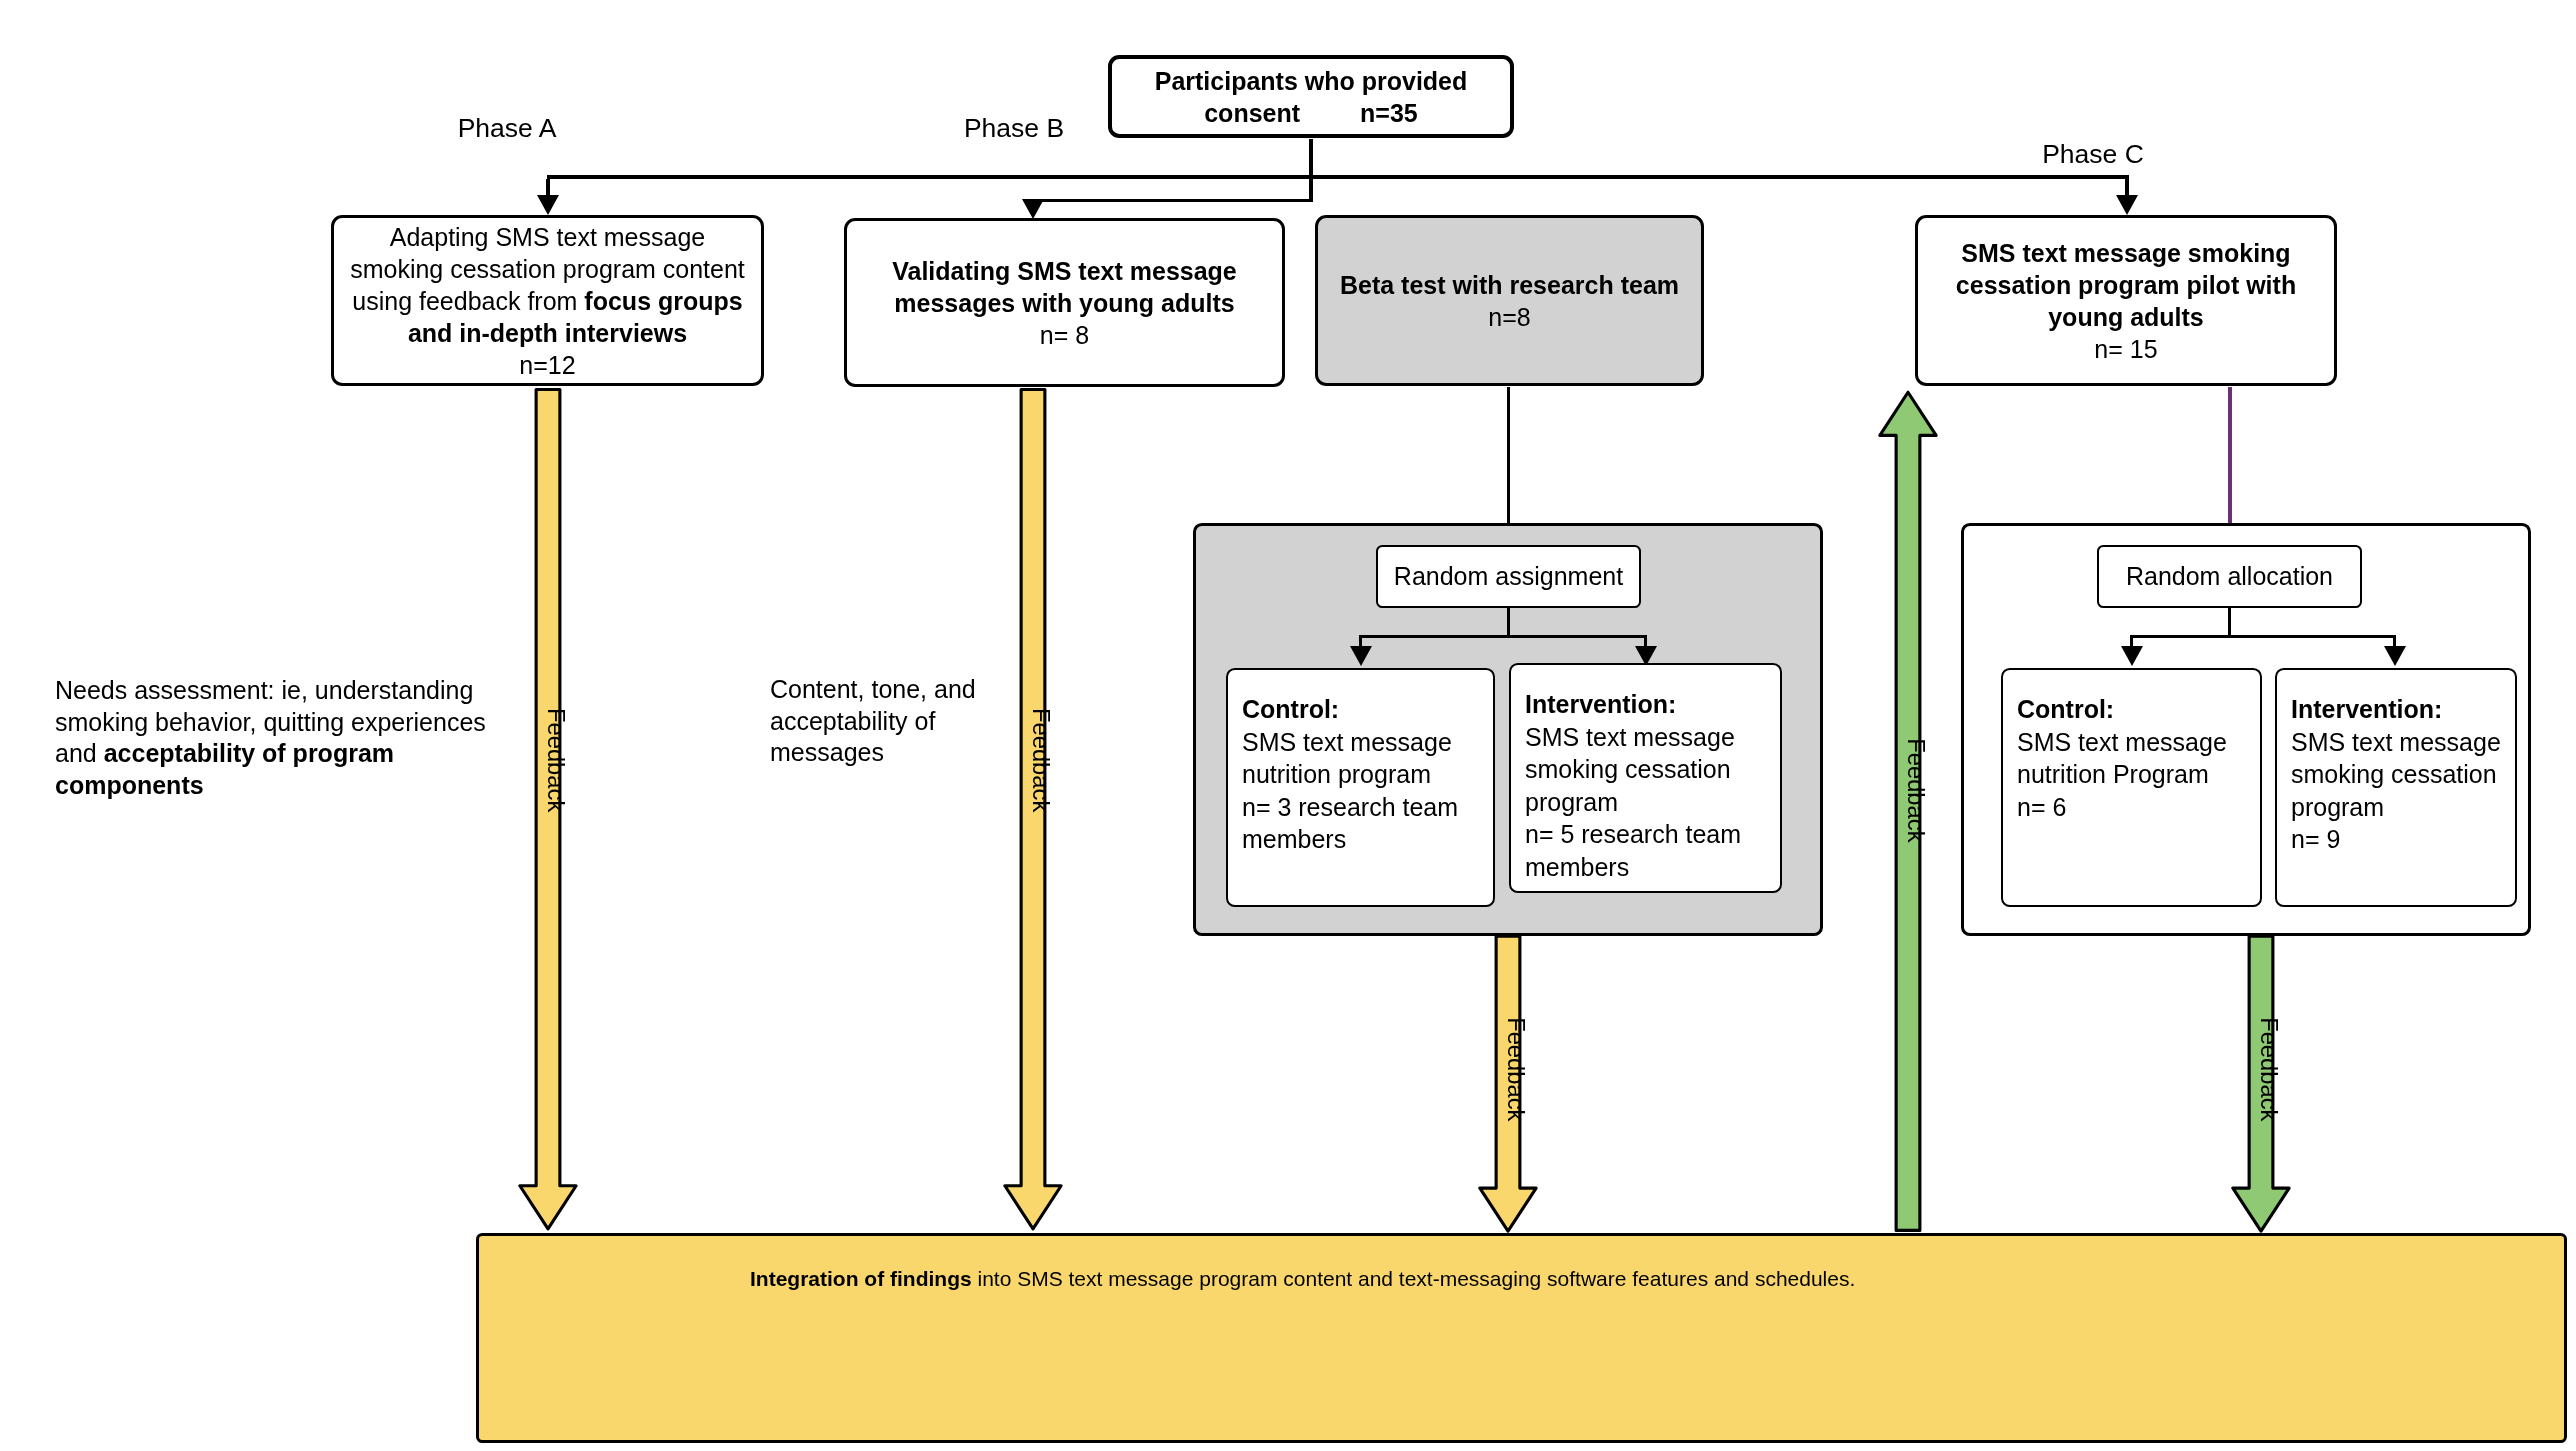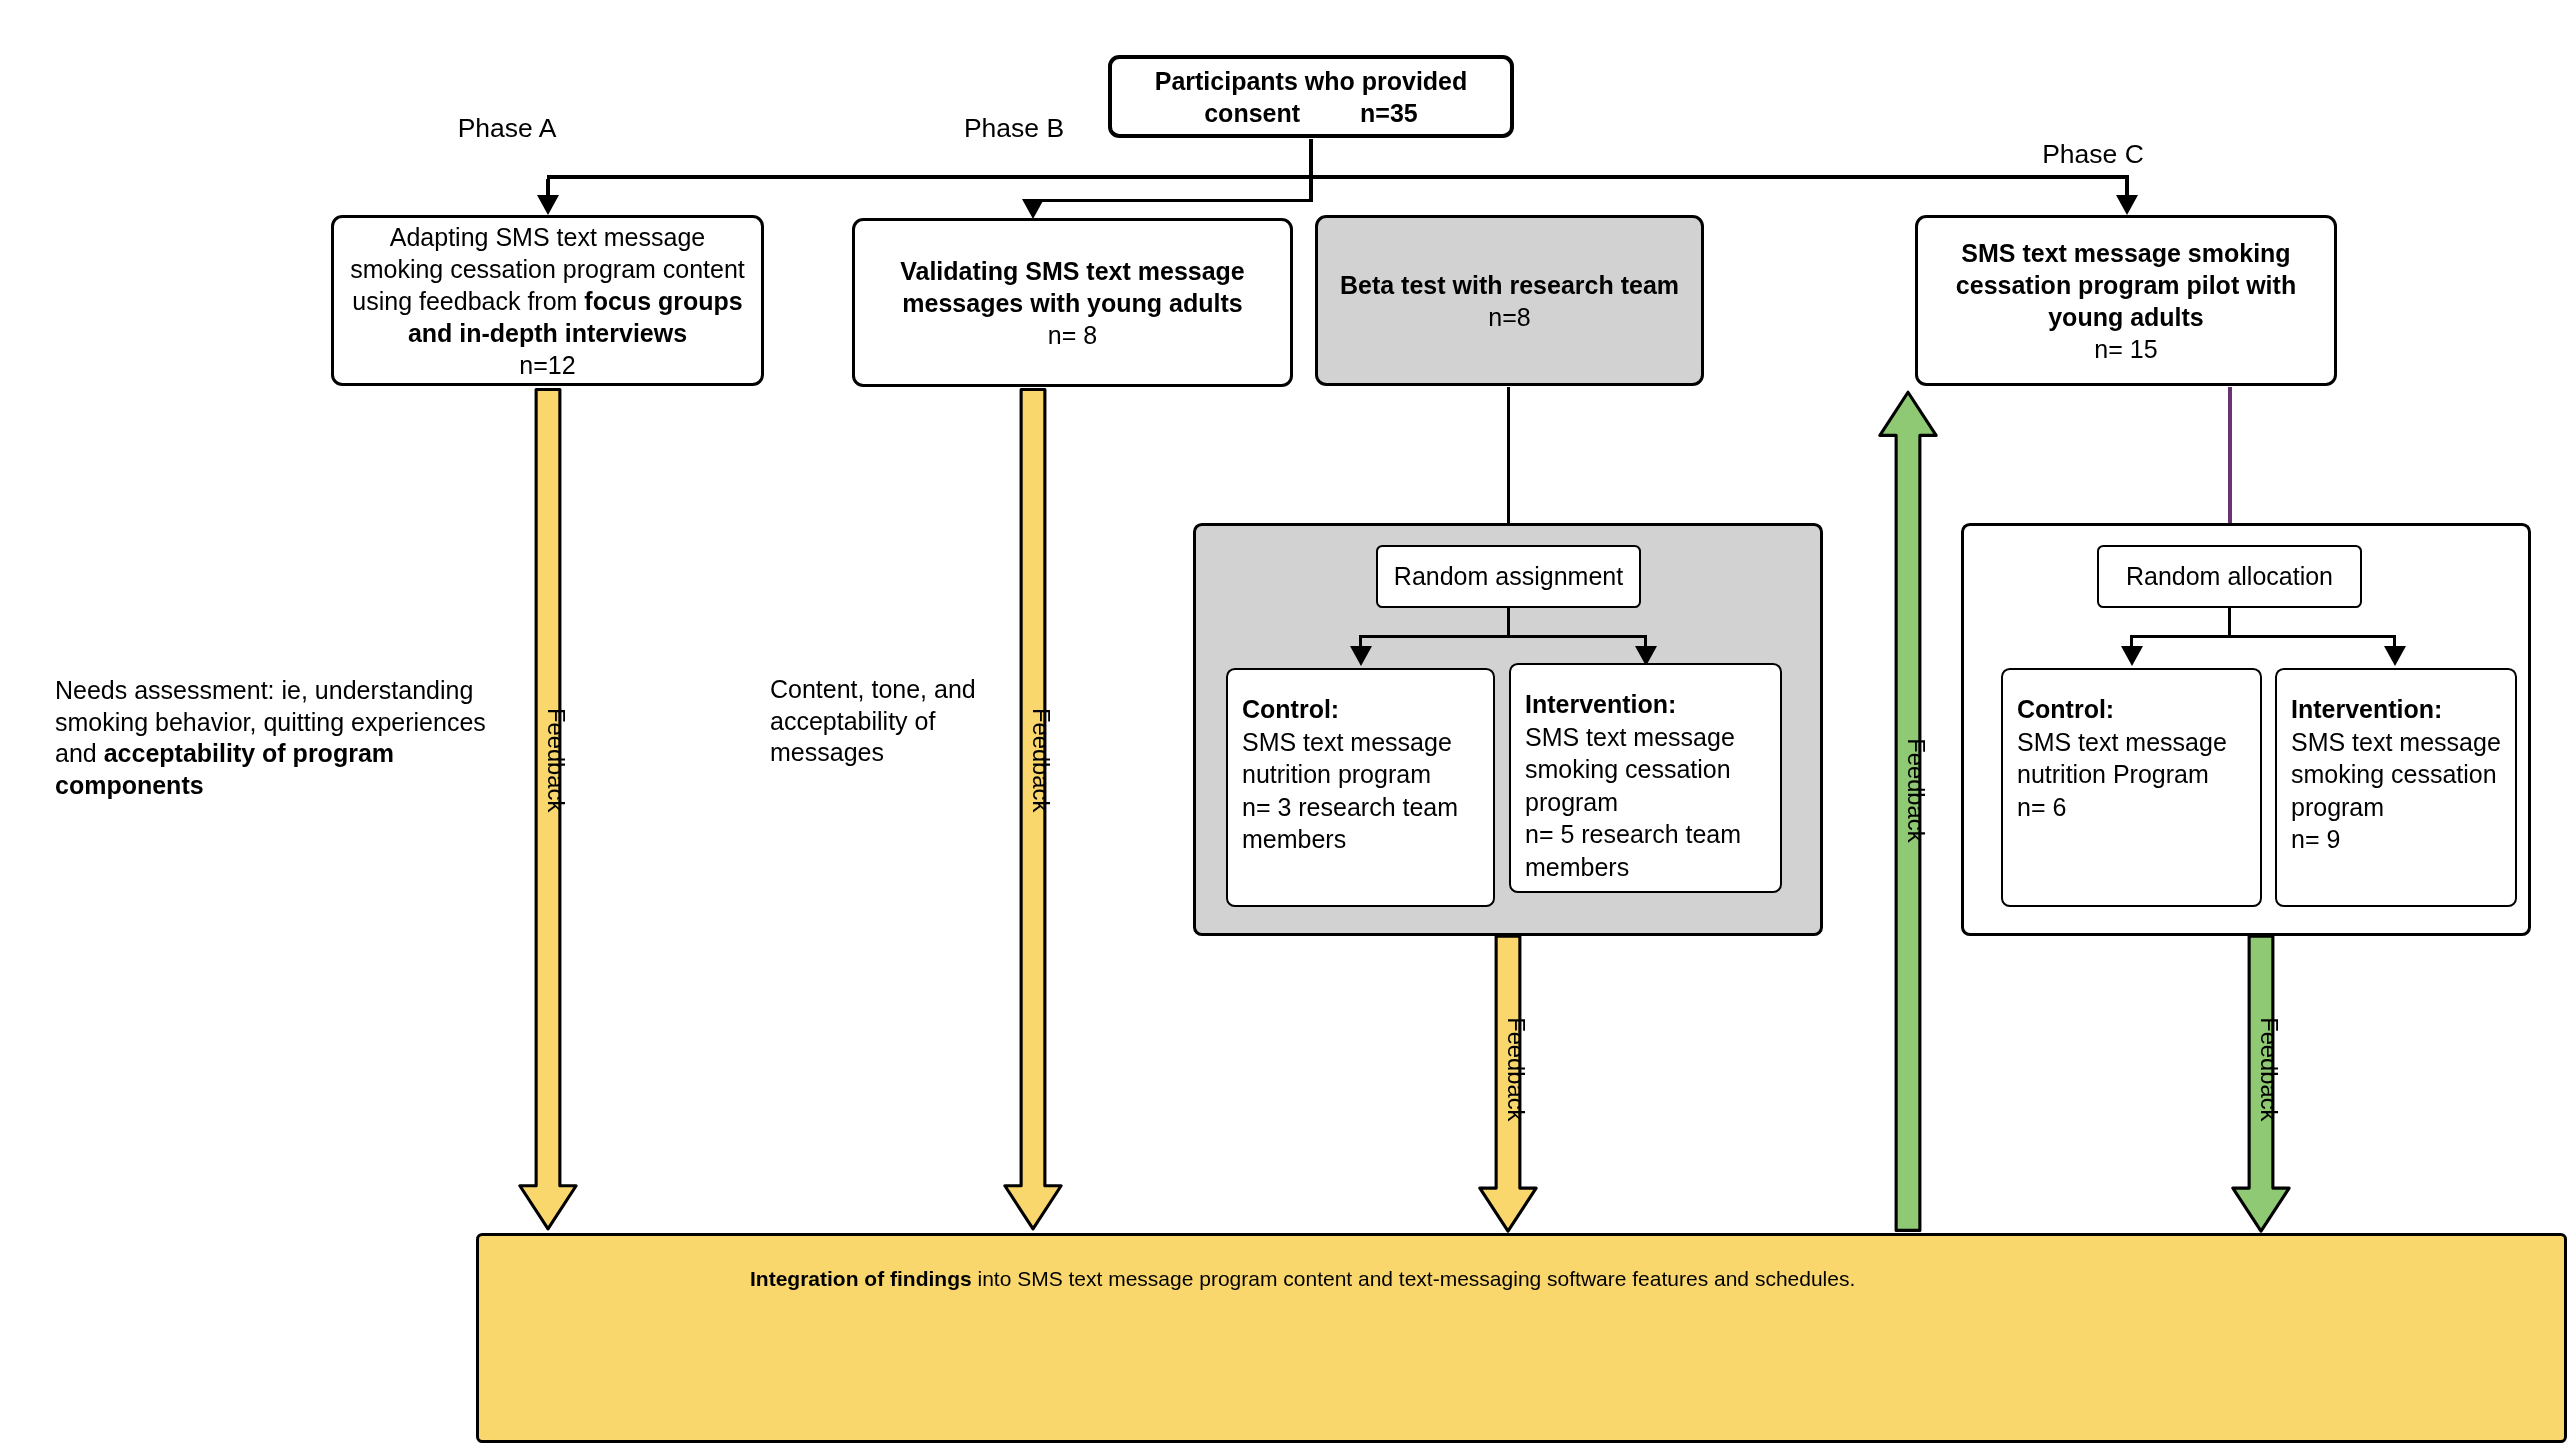--- a/index.html
+++ b/index.html
@@ -112,21 +112,21 @@
 
 <div class="line" style="left:1309px; top:179px; width:3.8px; height:23px;"></div>
 <div class="line" style="left:1033px; top:199px; width:280px; height:3.1px;"></div>
 <div class="ah-down" style="left:1022px; top:199px;"></div>
 
 <div class="node" style="left:331px; top:215px; width:433px; height:171px;">
   <div><span>Adapting SMS text message smoking cessation program content using feedback from </span><b>focus groups and in-depth interviews</b></div>
   <div>n=12</div>
 </div>
 
-<div class="node" style="left:844px; top:218px; width:441px; height:169px;margin-left:8px;">
+<div class="node" style="left:844px; top:218px; width:441px; height:169px;">
   <div style="font-weight:bold;">Validating SMS text message messages with young adults</div>
   <div>n= 8</div>
 </div>
 
 <div class="node grey" style="left:1315px; top:215px; width:389px; height:171px;">
   <div style="font-weight:bold;">Beta test with research team</div>
   <div>n=8</div>
 </div>
 
 <div class="node" style="left:1915px; top:215px; width:422px; height:171px;">

